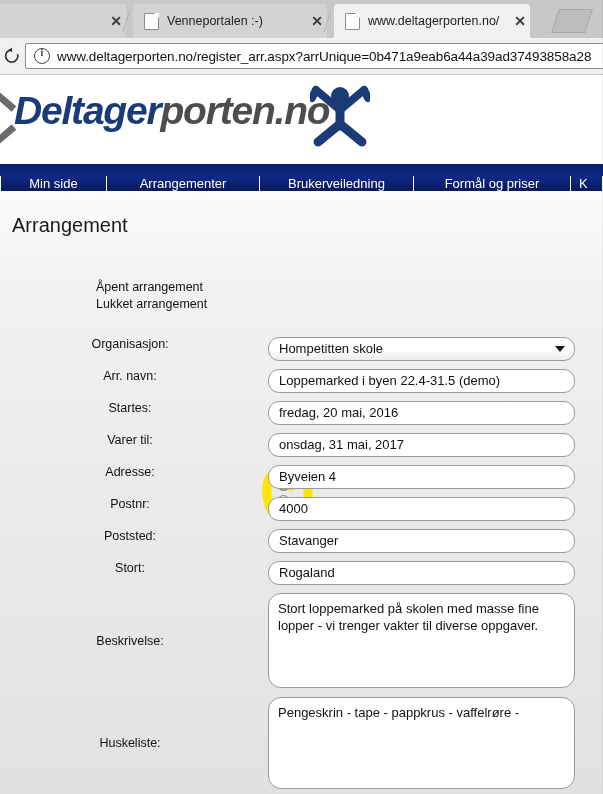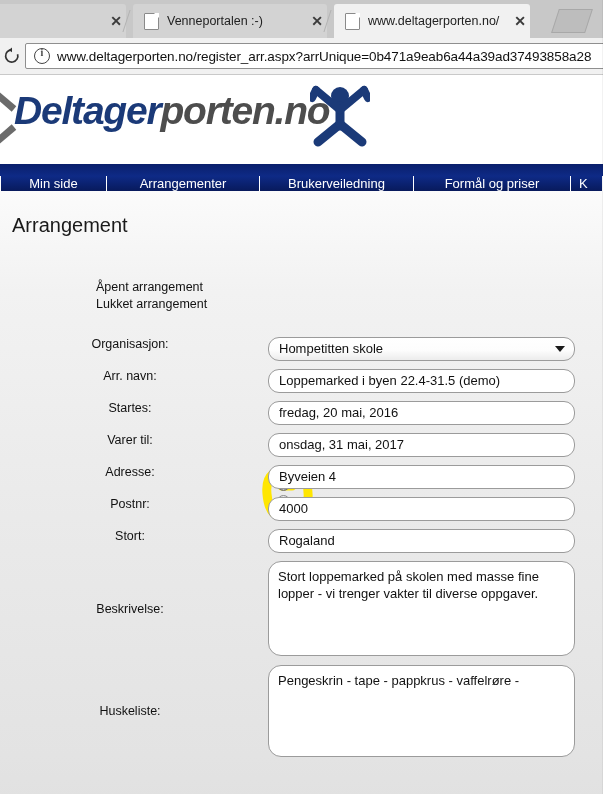--- a/index.html
+++ b/index.html
@@ -343,20 +343,26 @@
           </div>
         </div>
 
         <div class="frow">
           <div class="flabel">Postnr:</div>
           <div class="fctl">
             <div class="inp">4000</div>
           </div>
         </div>
 
+        <div class="frow">
+          <div class="flabel">Poststed:</div>
+          <div class="fctl">
+            <div class="inp">Stavanger</div>
+          </div>
+        </div>
 
         <div class="frow">
           <div class="flabel">Stort:</div>
           <div class="fctl">
             <div class="inp">Rogaland</div>
           </div>
         </div>
 
         <div class="frow tall" style="margin-bottom:9px;">
           <div class="flabel">Beskrivelse:</div>

